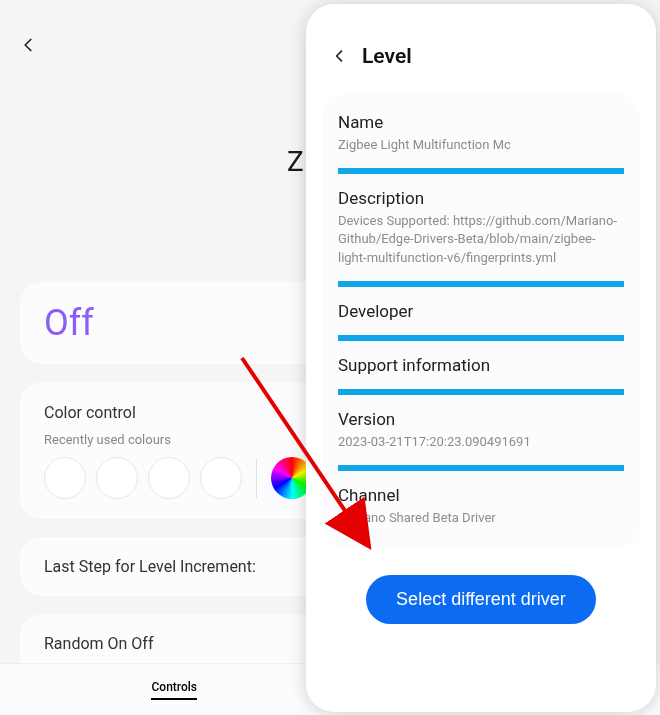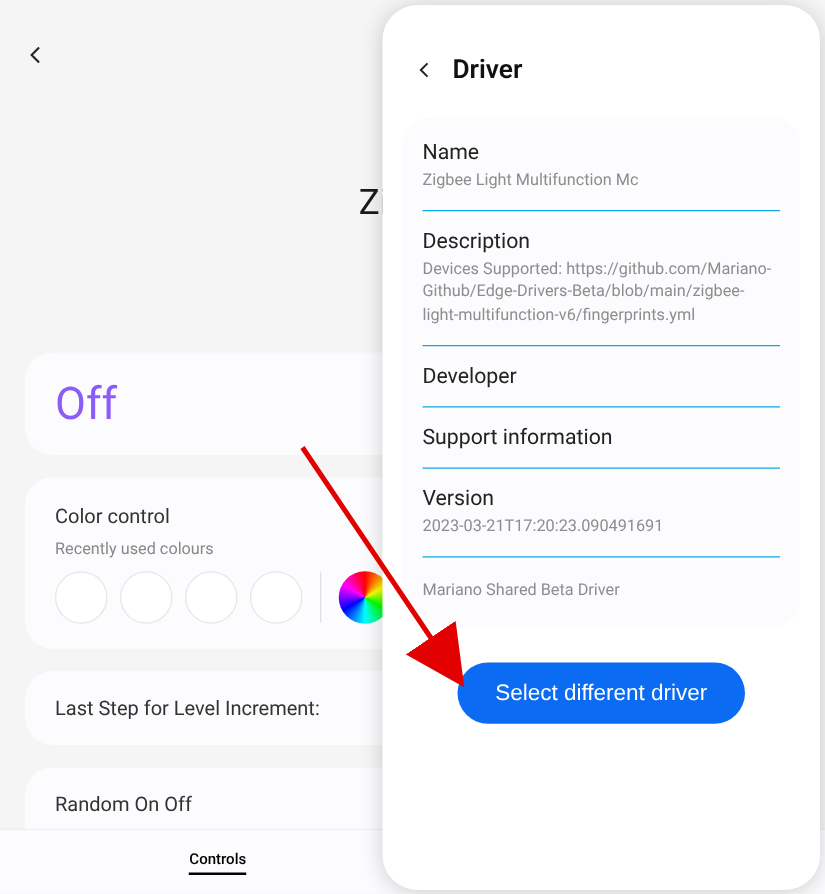--- a/index.html
+++ b/index.html
@@ -32,21 +32,21 @@
     .tab { font-size:12px; color:#666; padding-bottom:4px;}
     .tab.active{ color:#000; border-bottom:2px solid #000; font-weight:500;}
 
     
     .panel { position:absolute; top:4px; left:306px; width:350px; height:708px; background:#fff; border-radius:28px; box-shadow:0 2px 18px rgba(0,0,0,0.18); padding: 0; overflow:hidden;}
     .panel-header { display:flex; align-items:center; gap:14px; padding:40px 26px 26px;}
     .panel-back { font-size:24px; color:#222; cursor:pointer; line-height:1;}
     .panel-title { font-size:21px; font-weight:600; color:#111; }
     .panel-body { padding: 0 16px; }
     .info-card { background:#fcfcfe; border-radius:22px; padding: 4px 16px 6px; }
-    .info-sec { padding: 14px 0; border-bottom:1px solid #0ea5e9; }
+    .info-sec { padding: 14px 0; border-bottom:6px solid #0ea5e9; }
     .info-sec:last-child { border-bottom:none; }
     .info-label { font-size:17px; color:#222; font-weight:400;}
     .info-val { font-size:13px; color:#8d8d8d; margin-top:4px; line-height:1.4; word-break:break-word;}
     .select-btn { display:block; margin:28px auto 0; background:#0b6bf2; color:#fff; font-size:18px; padding:14px 30px; border:none; border-radius:28px; cursor:pointer; font-weight:400;}
 
     
     .arrow-svg{ position:absolute; top:350px; left:230px; pointer-events:none;}
 
   </style>
 </head>
@@ -105,21 +105,21 @@
   </div>
 </div>
 
 <div class="panel">
   <div class="panel-header">
     <span class="panel-back">
       <svg width="16" height="16" viewBox="0 0 24 24" fill="none" stroke="#222" stroke-width="2.4">
           <polyline points="15 4 7 12 15 20"></polyline>
         </svg>
     </span>
-    <span class="panel-title">Driver</span>
+    <span class="panel-title">Level</span>
   </div>
   <div class="panel-body">
     <div class="info-card">
       <div class="info-sec">
         <div class="info-label">Name</div>
         <div class="info-val">Zigbee Light Multifunction Mc</div>
       </div>
       <div class="info-sec">
         <div class="info-label">Description</div>
         <div class="info-val">Devices Supported: https://github.com/Mariano-Github/Edge-Drivers-Beta/blob/main/zigbee-light-multifunction-v6/fingerprints.yml</div>
@@ -128,20 +128,21 @@
         <div class="info-label">Developer</div>
       </div>
       <div class="info-sec">
         <div class="info-label">Support information</div>
       </div>
       <div class="info-sec">
         <div class="info-label">Version</div>
         <div class="info-val">2023-03-21T17:20:23.090491691</div>
       </div>
       <div class="info-sec">
+        <div class="info-label">Channel</div>
         <div class="info-val">Mariano Shared Beta Driver</div>
       </div>
     </div>
     <button class="select-btn">Select different driver</button>
   </div>
 </div>
 
 <svg class="arrow-svg" width="160" height="210">
   <defs>
     <marker id="ah" markerWidth="12" markerHeight="12" refX="6" refY="6" orient="auto">

